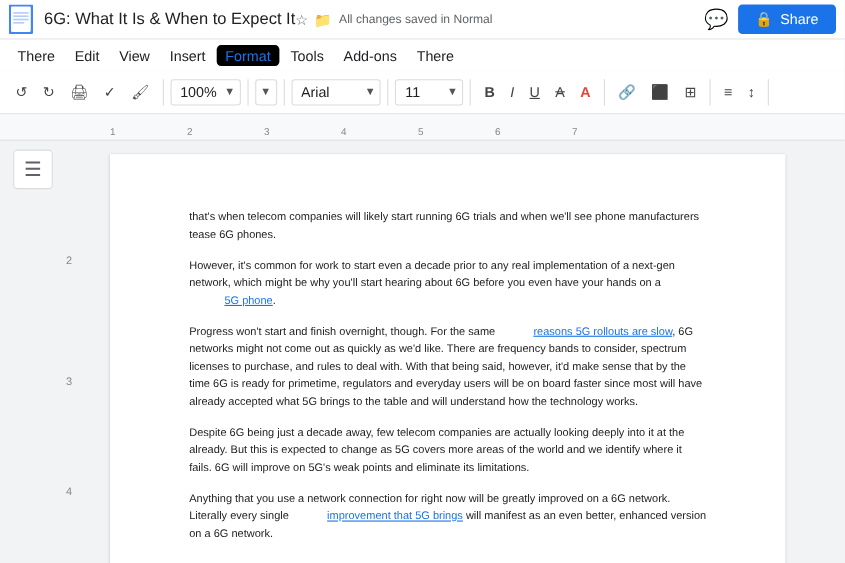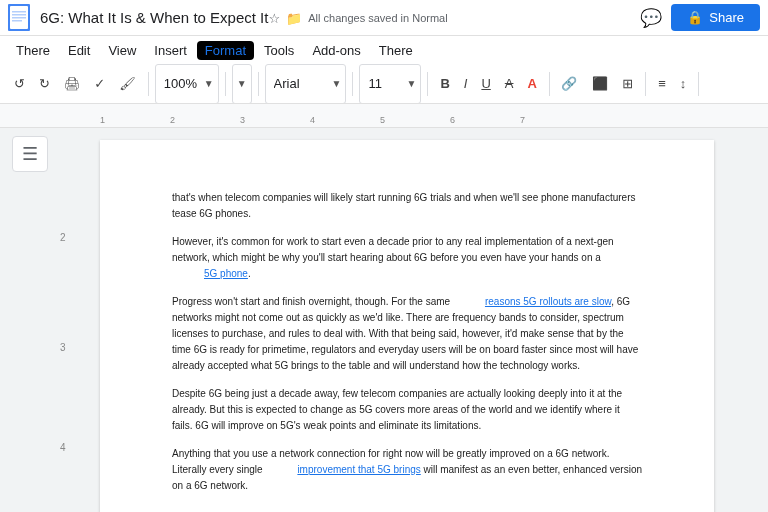--- a/index.html
+++ b/index.html
@@ -46,21 +46,21 @@
       border-radius: 3px; font-size: 13px; color: #444; display: flex; align-items: center; gap: 2px;
     }
     .tb-separator { width: 1px; background: #dadce0; height: 24px; margin: 0 4px; }
     .tb-select {
       border: none; background: none; font-size: 13px; cursor: pointer;
       padding: 3px 4px; border-radius: 3px; color: #202124;
       appearance: none; -webkit-appearance: none;
     }
     .tb-select-wrap {
       display: flex; align-items: center; border: 1px solid #dadce0; border-radius: 3px;
-      padding: 2px 4px; background: #fff; gap: 2px; height: 40px;
+      padding: 2px 4px; background: #fff; gap: 2px; height: 24px;
     }
     .bold { font-weight: bold; }
     .italic { font-style: italic; }
     .underline { text-decoration: underline; }
 
     
     #ruler {
       background: #f8f9fa; height: 24px; border-bottom: 1px solid #e0e0e0;
       display: flex; align-items: flex-end; padding: 0 0 2px 0;
       position: relative; overflow: hidden;

